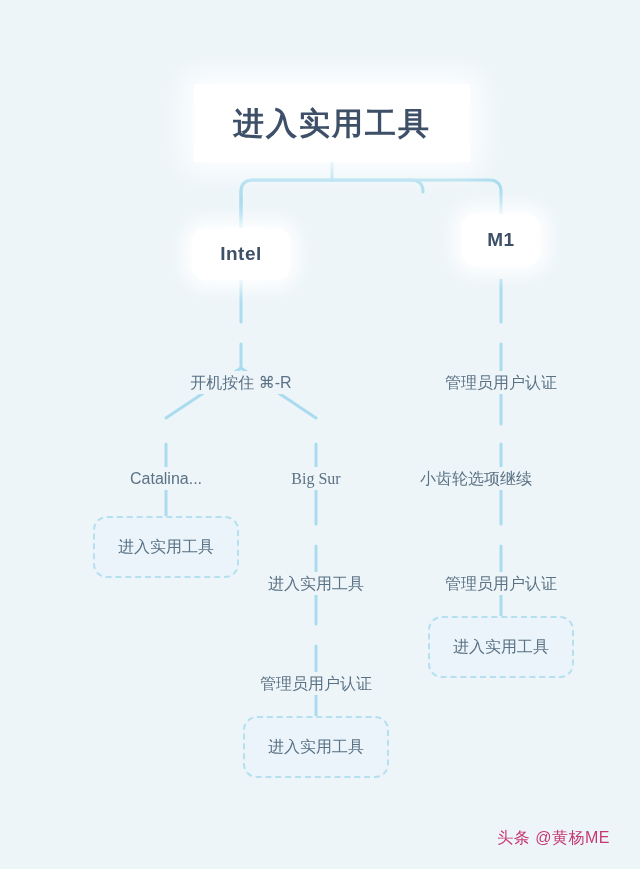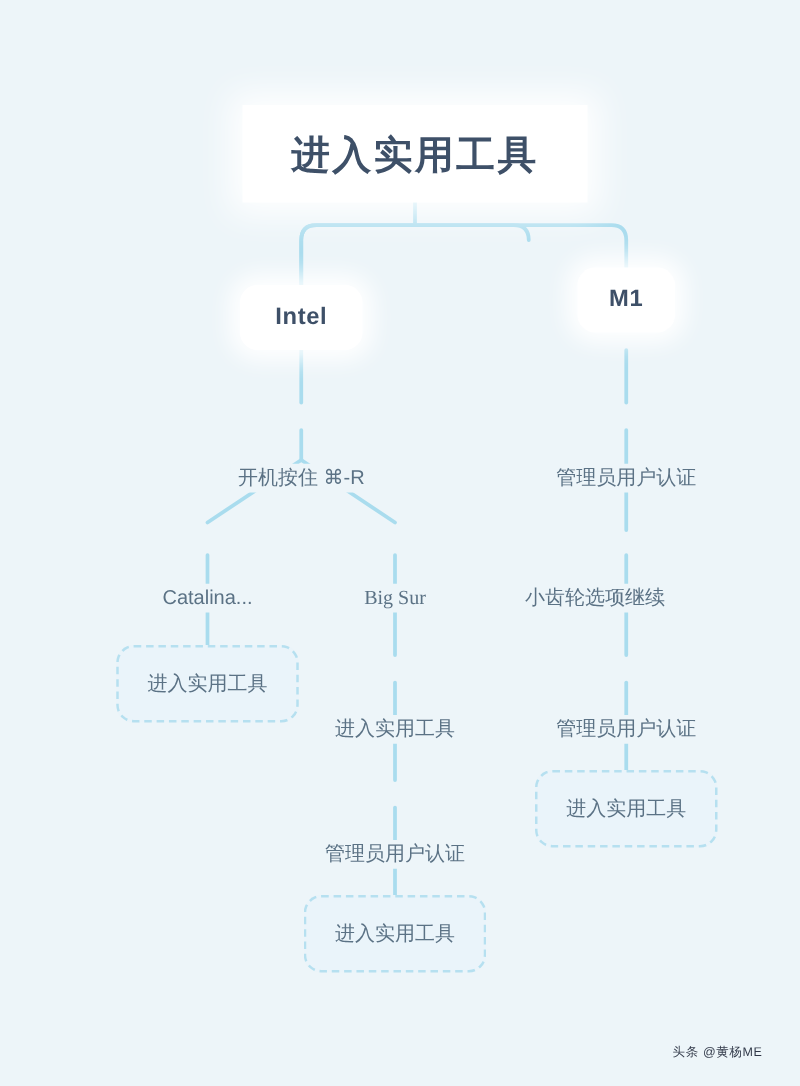--- a/index.html
+++ b/index.html
@@ -99,22 +99,22 @@
     font-size: 16px;
     color: #5b7285;
     white-space: nowrap;
   }
 
   
   .watermark {
     position: absolute;
     right: 22px;
     bottom: 20px;
-    font-size: 10px;
-    color: #0f172a;
+    font-size: 16px;
+    color: #be185d;
     letter-spacing: 0.5px;
     white-space: nowrap;
     opacity: 0.85;
   }
 </style>
 </head>
 <body>
 
 <div id="canvas">
 

